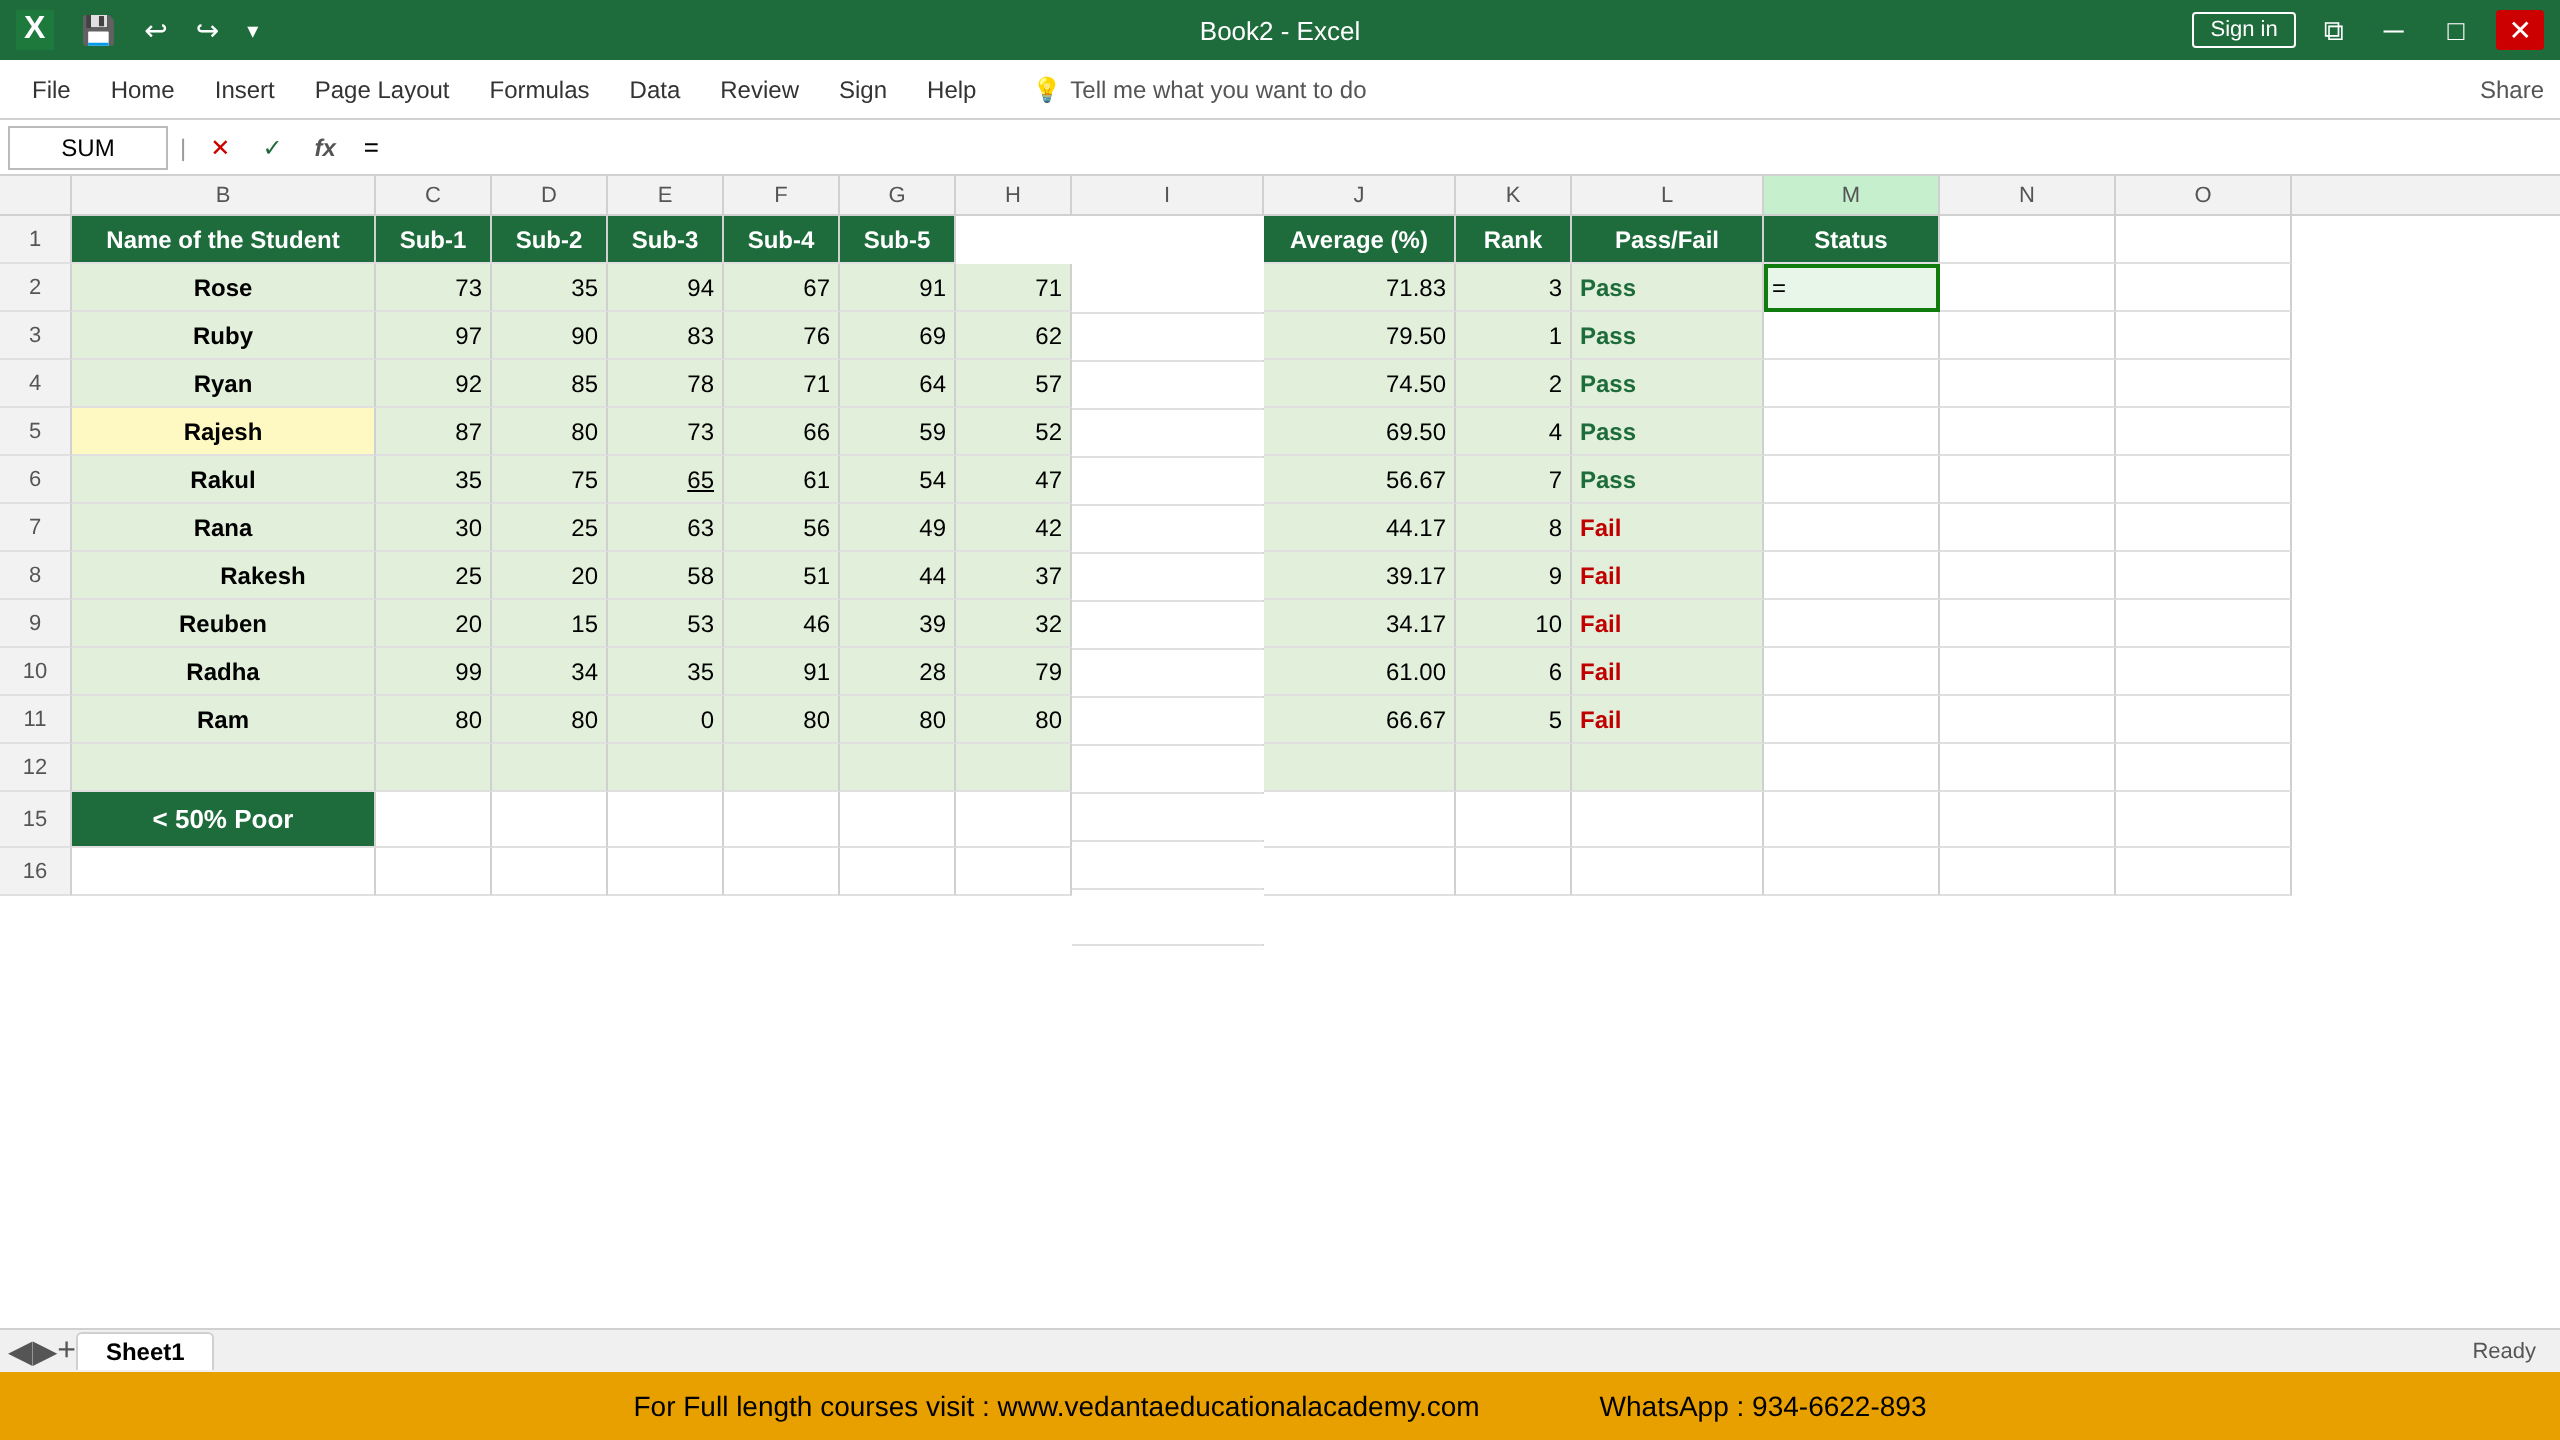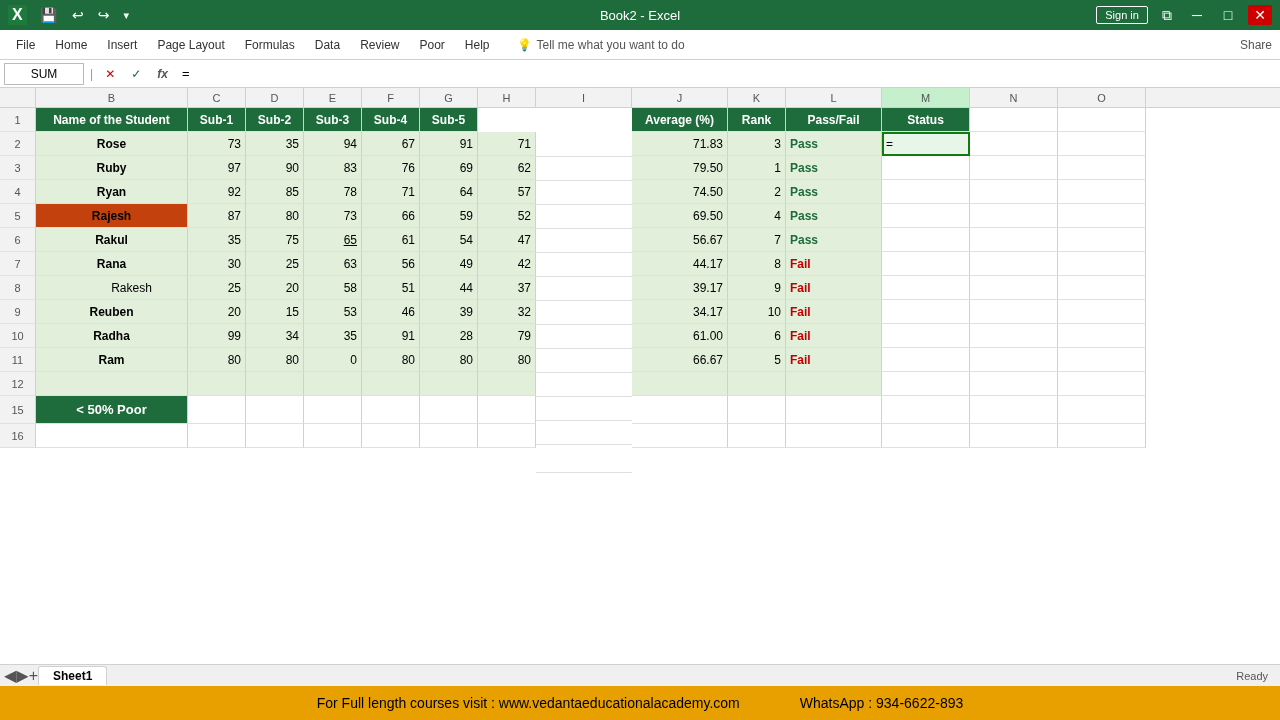--- a/index.html
+++ b/index.html
@@ -199,21 +199,21 @@
 </div>
 
 <div id="menu-bar">
   <span class="menu-item">File</span>
   <span class="menu-item">Home</span>
   <span class="menu-item">Insert</span>
   <span class="menu-item">Page Layout</span>
   <span class="menu-item">Formulas</span>
   <span class="menu-item">Data</span>
   <span class="menu-item">Review</span>
-  <span class="menu-item">Poor</span>
+  <span class="menu-item">Sign</span>
   <span class="menu-item">Help</span>
   <span style="margin-left:16px; display:flex; align-items:center; gap:4px; cursor:pointer; color:#555; font-size:12px;">
     <span>💡</span>
     <span>Tell me what you want to do</span>
   </span>
   <span style="margin-left:auto; cursor:pointer; font-size:12px; color:#555;">Share</span>
 </div>
 
 <div id="formula-bar">
   <input id="name-box" value="SUM" style="width: 80px; height: 22px; border: 1px solid rgb(187, 187, 187); text-align: center; font-size: 12px; padding: 2px;">
@@ -312,21 +312,21 @@
     <div class="cell col-I cell-right" style="background:#e2efda;">447</div>
     <div class="cell col-J cell-right" style="background:#e2efda;">74.50</div>
     <div class="cell col-K cell-right" style="background:#e2efda;">2</div>
     <div class="cell col-L" style="background:#e2efda; color:#1e6b3c; font-weight:bold; justify-content:flex-start;">Pass</div>
     <div class="cell col-M" style="background:#fff; "></div>
     <div class="cell col-N" style="background:#fff;"></div>
     <div class="cell col-O" style="background:#fff;"></div>
   </div>
           <div class="data-row">
     <div class="row-num">5</div>
-    <div class="cell col-B" style="background:#c2410c; justify-content:center; font-weight:bold;">Rajesh</div>
+    <div class="cell col-B" style="background:#fef9c3; justify-content:center; font-weight:bold;">Rajesh</div>
     <div class="cell col-C cell-right" style="background:#e2efda;">87</div>
     <div class="cell col-D cell-right" style="background:#e2efda;">80</div>
     <div class="cell col-E cell-right" style="background:#e2efda;">73</div>
     <div class="cell col-F cell-right" style="background:#e2efda;">66</div>
     <div class="cell col-G cell-right" style="background:#e2efda;">59</div>
     <div class="cell col-H cell-right" style="background:#e2efda;">52</div>
     <div class="cell col-I cell-right" style="background:#e2efda;">417</div>
     <div class="cell col-J cell-right" style="background:#e2efda;">69.50</div>
     <div class="cell col-K cell-right" style="background:#e2efda;">4</div>
     <div class="cell col-L" style="background:#e2efda; color:#1e6b3c; font-weight:bold; justify-content:flex-start;">Pass</div>
@@ -363,21 +363,21 @@
     <div class="cell col-I cell-right" style="background:#e2efda;">265</div>
     <div class="cell col-J cell-right" style="background:#e2efda;">44.17</div>
     <div class="cell col-K cell-right" style="background:#e2efda;">8</div>
     <div class="cell col-L" style="background:#e2efda; color:#c00000; font-weight:bold; justify-content:flex-start;">Fail</div>
     <div class="cell col-M" style="background:#fff; "></div>
     <div class="cell col-N" style="background:#fff;"></div>
     <div class="cell col-O" style="background:#fff;"></div>
   </div>
           <div class="data-row">
     <div class="row-num">8</div>
-    <div class="cell col-B" style="background:#e2efda; justify-content:center; font-weight:normal;padding-left:44px;">Rakesh</div>
+    <div class="cell col-B" style="background:#e2efda; justify-content:center; font-weight:bold;padding-left:44px;">Rakesh</div>
     <div class="cell col-C cell-right" style="background:#e2efda;">25</div>
     <div class="cell col-D cell-right" style="background:#e2efda;">20</div>
     <div class="cell col-E cell-right" style="background:#e2efda;">58</div>
     <div class="cell col-F cell-right" style="background:#e2efda;">51</div>
     <div class="cell col-G cell-right" style="background:#e2efda;">44</div>
     <div class="cell col-H cell-right" style="background:#e2efda;">37</div>
     <div class="cell col-I cell-right" style="background:#e2efda;">235</div>
     <div class="cell col-J cell-right" style="background:#e2efda;">39.17</div>
     <div class="cell col-K cell-right" style="background:#e2efda;">9</div>
     <div class="cell col-L" style="background:#e2efda; color:#c00000; font-weight:bold; justify-content:flex-start;">Fail</div>

